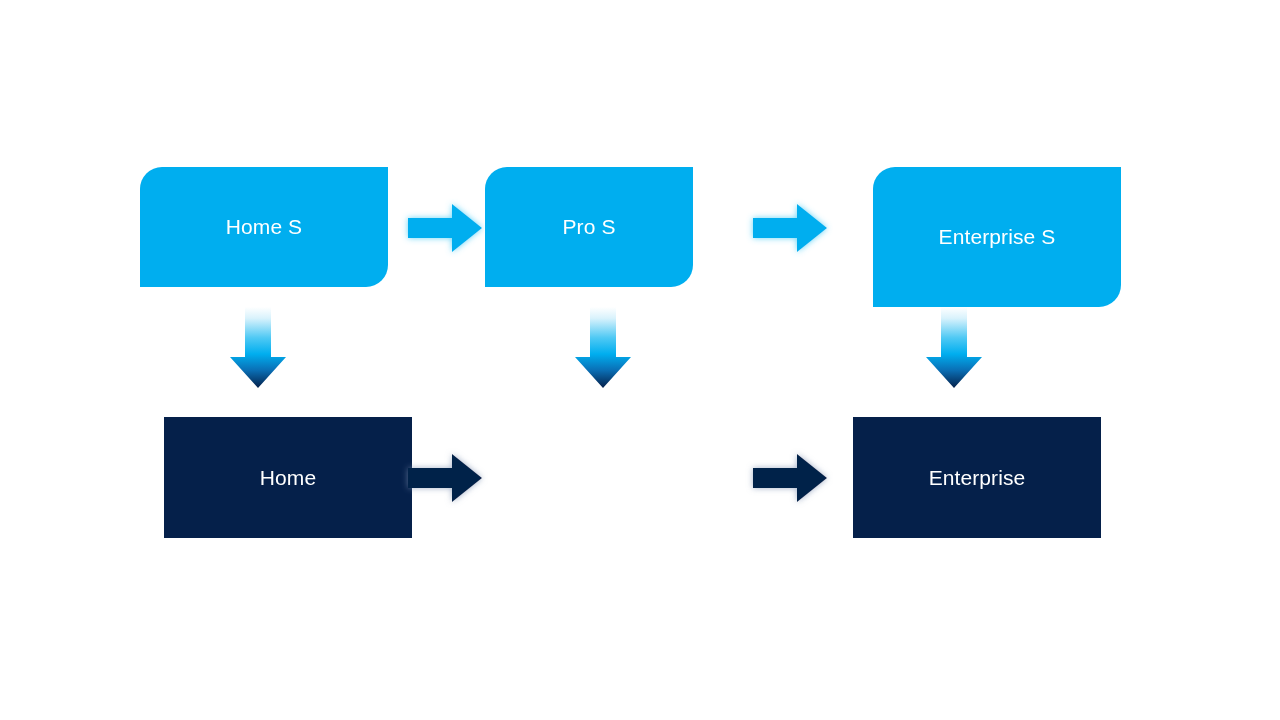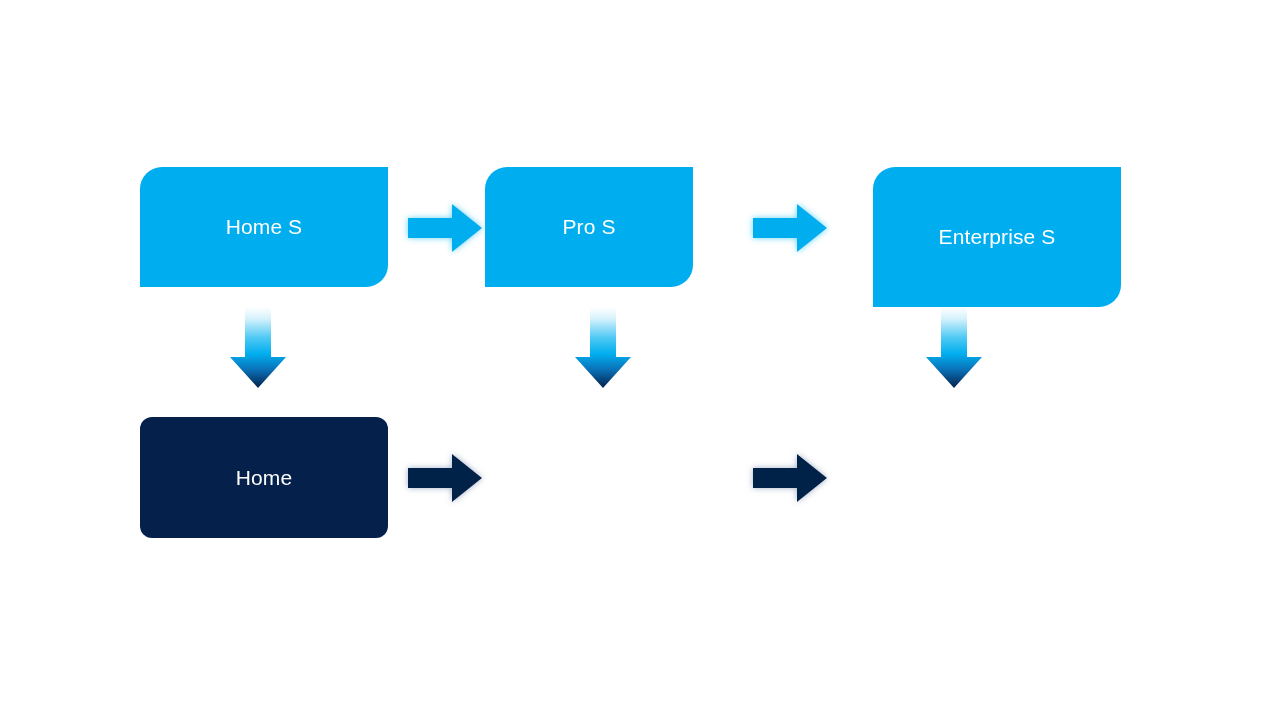--- a/index.html
+++ b/index.html
@@ -41,21 +41,22 @@
 
   
   .node-service {
     background: #00AEEF;
     border-radius: 22px 0 22px 0;
   }
 
   
   .node-product {
     background: #05204A;
-    border-radius: 12px;
+    border-radius: 0;
+    margin-left: 24px;
   }
 
   
   .arrow {
     position: absolute;
   }
   .arrow svg {
     display: block;
     width: 100%;
     height: 100%;
@@ -79,20 +80,23 @@
 
   <div class="node node-service" style="left:829px; top:167px; width:248px; height:140px;margin-left:44px;">
     <span class="node-label">Enterprise S</span>
   </div>
 
   <div class="node node-product" style="left:140px; top:417px; width:248px; height:121px;">
     <span class="node-label">Home</span>
   </div>
 
 
+  <div class="node node-product" style="left:829px; top:417px; width:248px; height:121px;">
+    <span class="node-label">Enterprise</span>
+  </div>
 
   <svg width="0" height="0" style="position:absolute;left:0;top:0;" aria-hidden="true">
     <defs>
       <linearGradient id="vGrad" x1="0" y1="0" x2="0" y2="1">
         <stop offset="0%" stop-color="#FFFFFF"></stop>
         <stop offset="14%" stop-color="#D8F2FC"></stop>
         <stop offset="38%" stop-color="#4FC9F4"></stop>
         <stop offset="58%" stop-color="#00AEEF"></stop>
         <stop offset="78%" stop-color="#0A6FB5"></stop>
         <stop offset="100%" stop-color="#05204A"></stop>

